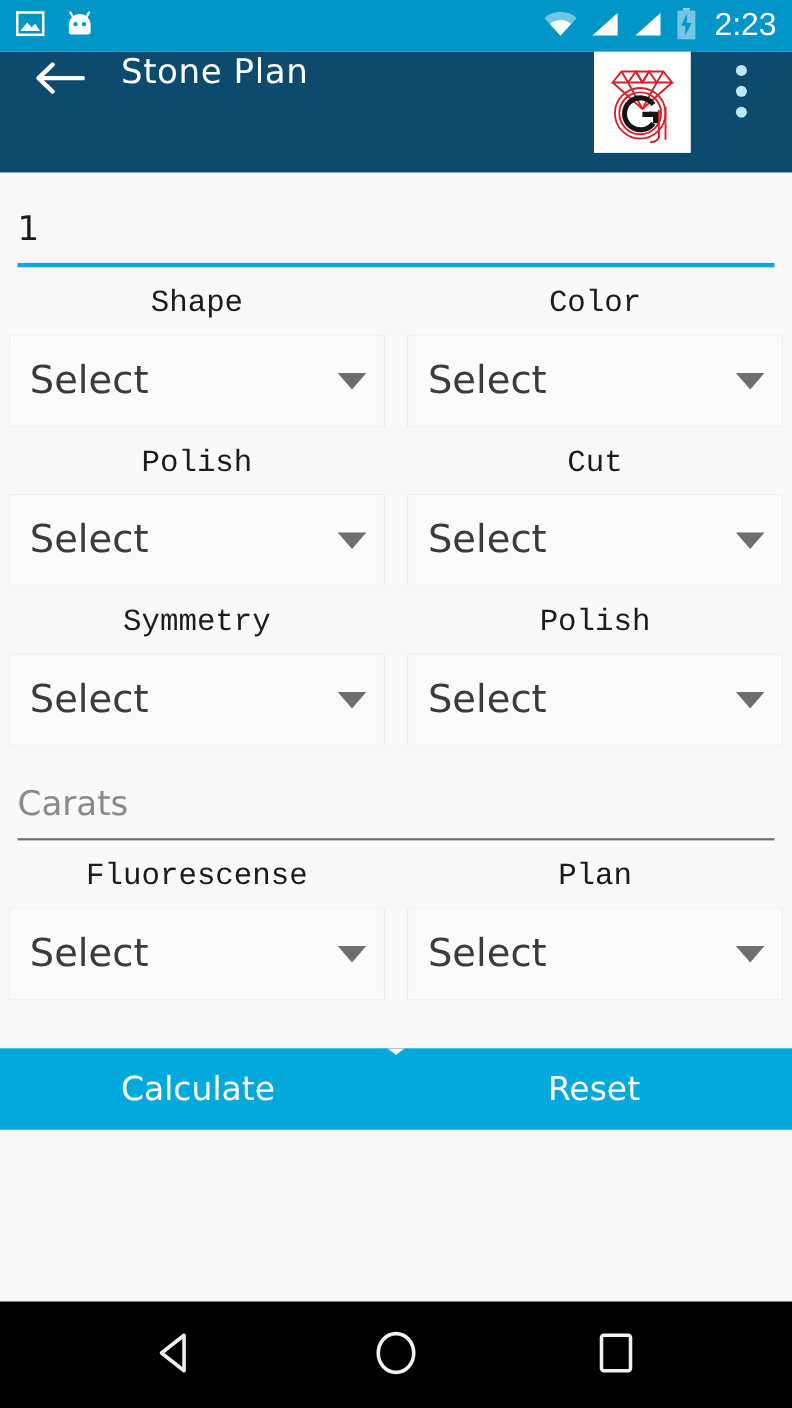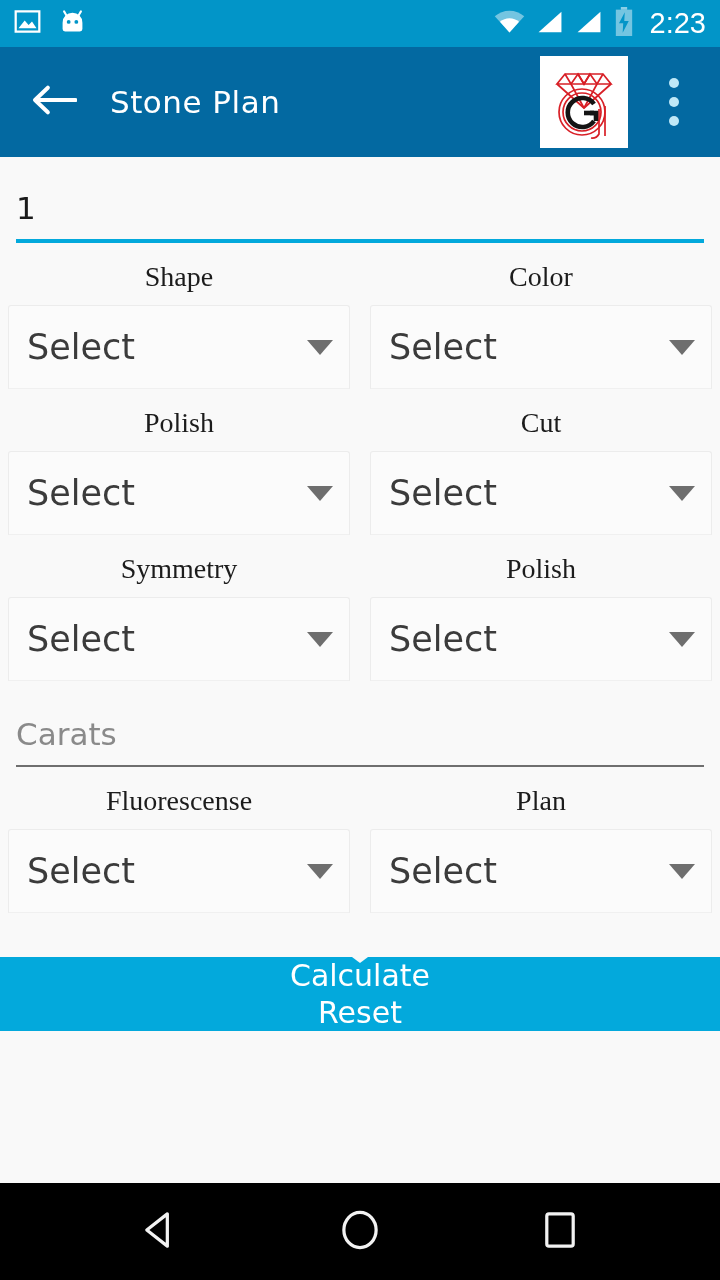--- a/index.html
+++ b/index.html
@@ -27,22 +27,22 @@
   .sb-right { margin-left:auto; display:flex; align-items:center; gap:11px; }
   .sb-time {
     color:#ffffff; font-size:29px; font-weight:400;
     letter-spacing:0px; margin-left:5px;
     font-family:Liberation Sans, sans-serif;
   }
 
   
   .appbar {
     height:110px; flex:0 0 110px;
-    background:#0369a1;
-    display:flex; align-items:center;
+    background:#0c4a6e;
+    display:flex; align-items:flex-start;
     padding:0 18px 0 28px;
     position:relative;
   }
   .back-btn {
     width:52px; height:52px;
     display:flex; align-items:center; justify-content:center;
     cursor:pointer; flex:0 0 auto;
   }
   .appbar-title {
     color:#ffffff;
@@ -94,21 +94,21 @@
   .cell { width:50%; position:relative; }
   .cell-left  { padding:0 10px 0 8px; }
   .cell-right { padding:0 8px 0 10px; }
 
   .field-label {
     text-align:center;
     font-size:28px;
     color:#1c1c1c;
     font-weight:400;
     padding:18px 0 12px 0;
-    font-family:Liberation Serif, serif;
+    font-family:Liberation Mono, monospace;
   }
 
   .spinner {
     border:1px solid #ececec;
     border-bottom:1px solid #f0f0f0;
     border-radius:3px 3px 0 0;
     background:#fbfbfb;
     height:84px;
     display:flex; align-items:center;
     padding:0 16px 0 18px;
@@ -134,21 +134,20 @@
     font-family:"DejaVu Sans", sans-serif;
   }
   .underline-grey { height:2px; background:#6f6f6f; margin-top:6px; }
 
   
   .btnbar {
     display:flex;
     margin-top:44px;
     position:relative;
     height:74px;
-    flex-direction:column;
   }
   .btn {
     flex:1 1 50%;
     background:#03a9dc;
     color:#ffffff;
     font-size:30px;
     display:flex; align-items:center; justify-content:center;
     cursor:pointer;
     border:none;
     font-family:"DejaVu Sans", sans-serif;

